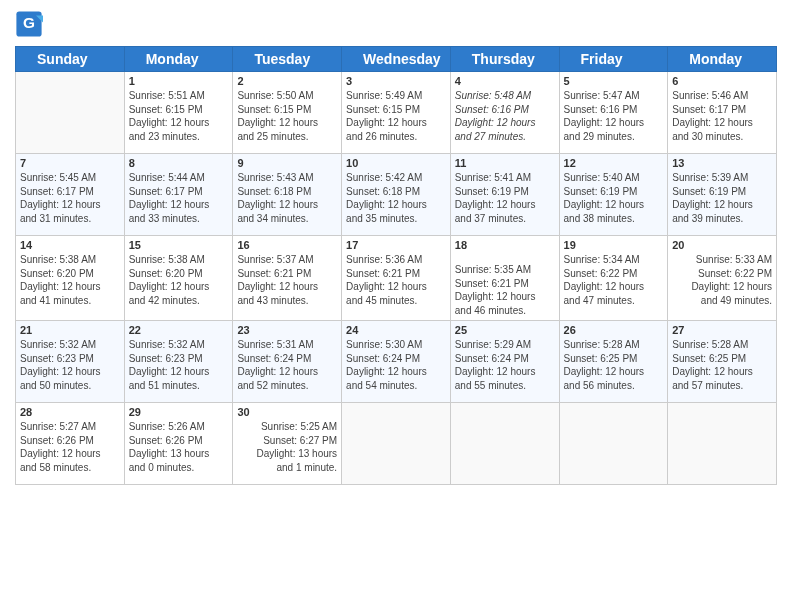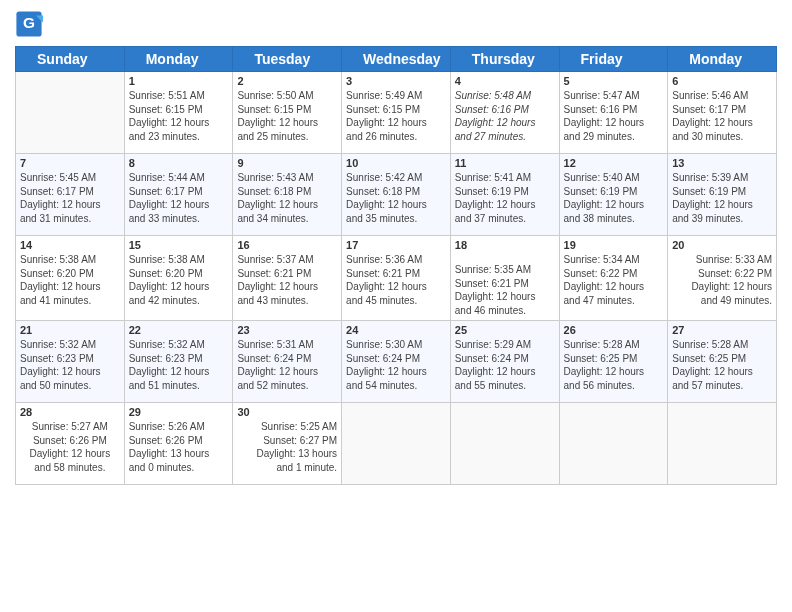--- a/index.html
+++ b/index.html
@@ -324,21 +324,21 @@
             <span class="day-num">27</span>
             <div class="day-info" style="white-space: pre-line;">Sunrise: 5:28 AM
 Sunset: 6:25 PM
 Daylight: 12 hours
 and 57 minutes.</div>
           </td>
         </tr>
         <tr>
           <td>
             <span class="day-num">28</span>
-            <div class="day-info" style="white-space: pre-line; text-align: center;">Sunrise: 5:27 AM
+            <div class="day-info" style="white-space: pre-line;">Sunrise: 5:27 AM
 Sunset: 6:26 PM
 Daylight: 12 hours
 and 58 minutes.</div>
           </td>
           <td>
             <span class="day-num">29</span>
             <div class="day-info" style="white-space: pre-line;">Sunrise: 5:26 AM
 Sunset: 6:26 PM
 Daylight: 13 hours
 and 0 minutes.</div>

